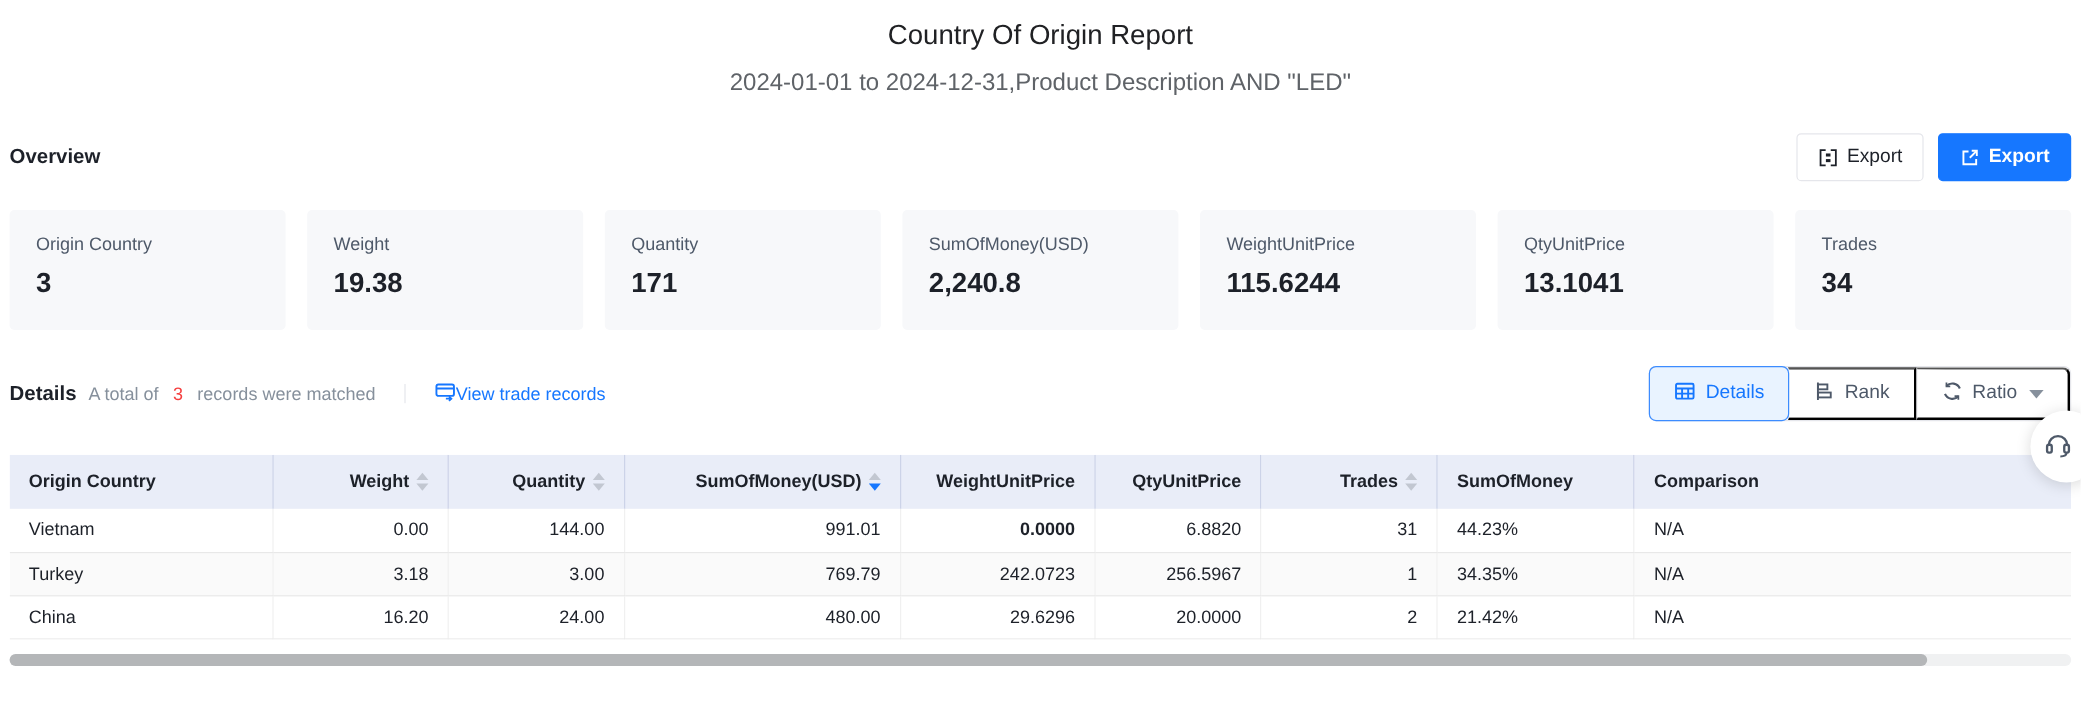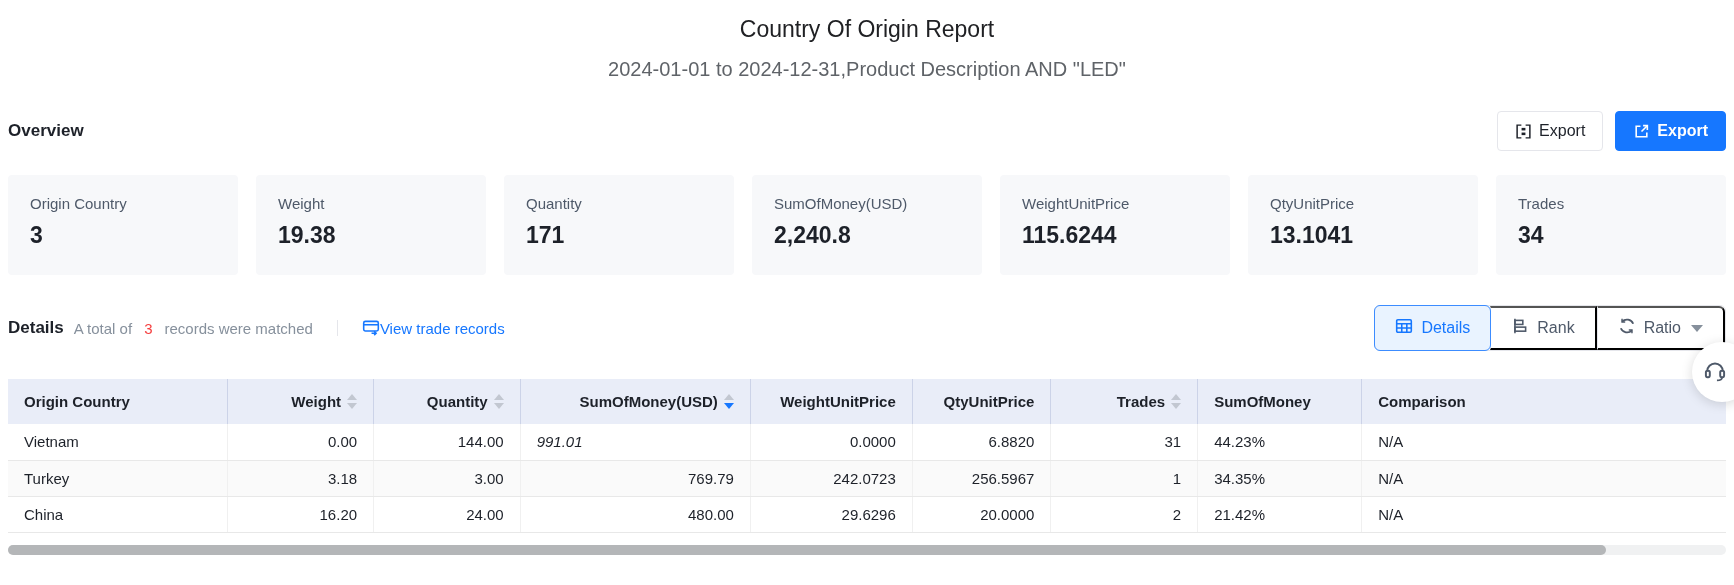--- a/index.html
+++ b/index.html
@@ -295,22 +295,22 @@
             <th style="text-align: left;"><span class="th-inner">
                 <span>Comparison</span>
               </span></th>
           </tr>
         </thead>
       <tbody>
           <tr>
             <td style="text-align: left;">Vietnam</td>
             <td style="text-align: right;">0.00</td>
             <td style="text-align: right;">144.00</td>
-            <td style=" font-style: italic;">991.01</td>
-            <td style="text-align: right;">0.0000</td>
+            <td style="text-align: right;">991.01</td>
+            <td style="text-align: right; font-weight: bold;">0.0000</td>
             <td style="text-align: right;">6.8820</td>
             <td style="text-align: right;">31</td>
             <td style="text-align: left;">44.23%</td>
             <td style="text-align: left;">N/A</td>
           </tr>
           <tr class="striped">
             <td style="text-align: left;">Turkey</td>
             <td style="text-align: right;">3.18</td>
             <td style="text-align: right;">3.00</td>
             <td style="text-align: right;">769.79</td>

